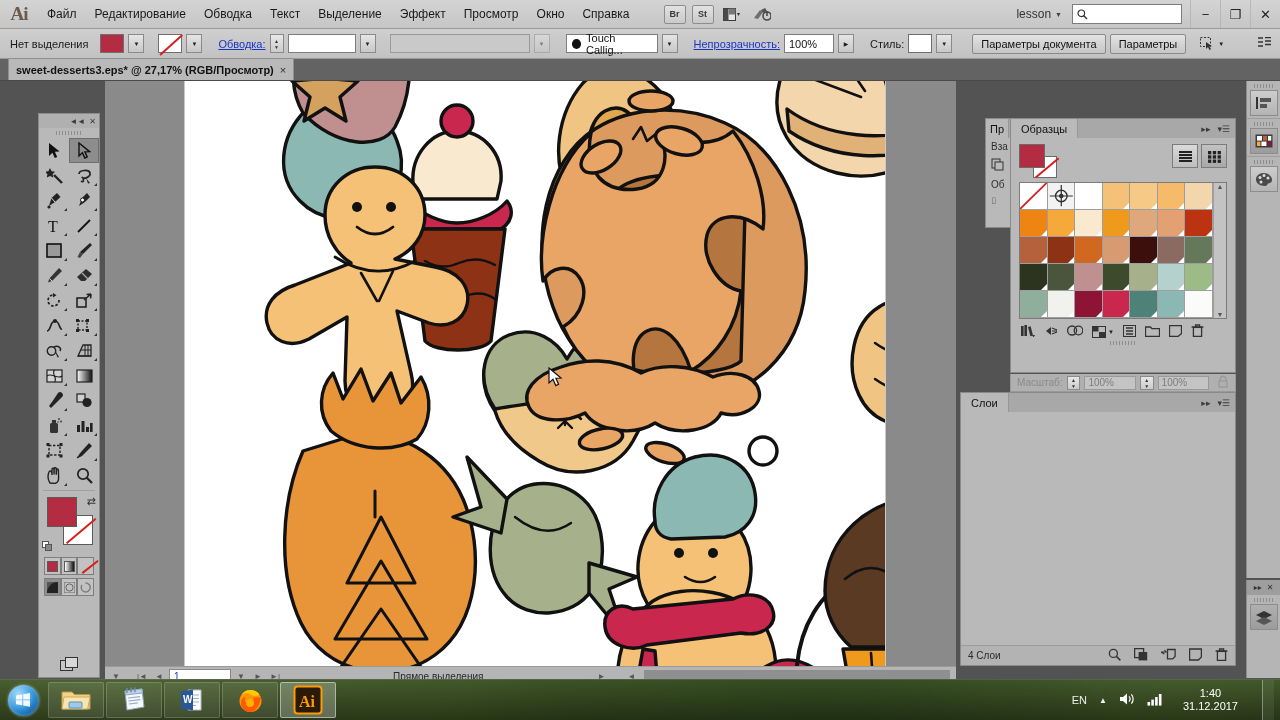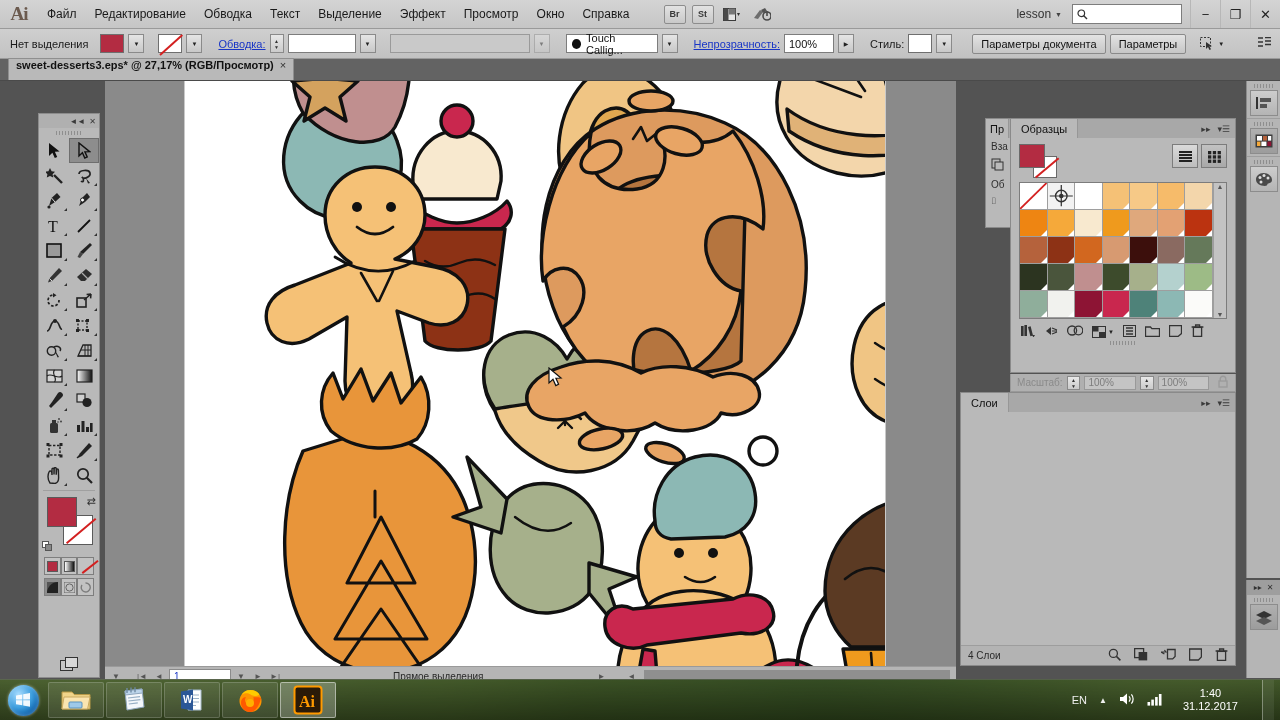--- a/index.html
+++ b/index.html
@@ -93,21 +93,21 @@
   .dot { width:10px; height:10px; border-radius:50%; background:#111; }
 
   
   .tabbar {
     position:absolute; left:0; top:59px; width:1280px; height:22px;
     background:#636363; border-bottom:1px solid #4a4a4a;
     display:flex; align-items:flex-end;
   }
   .doctab {
     height:22px; background:#b9b9b9; border:1px solid #8f8f8f; border-bottom:none;
-    display:flex; align-items:flex-start; padding:0 7px; gap:6px;
+    display:flex; align-items:center; padding:0 7px; gap:6px;
     font-size:11px; color:#111; font-weight:bold;
   }
   .tab-x { font-size:11px; color:#333; font-weight:normal; }
 
   
   .toolpanel {
     position:absolute; left:38px; top:113px; width:62px; height:565px;
     background:#b9b9b9; border:1px solid #8c8c8c;
     display:flex; flex-direction:column;
   }

